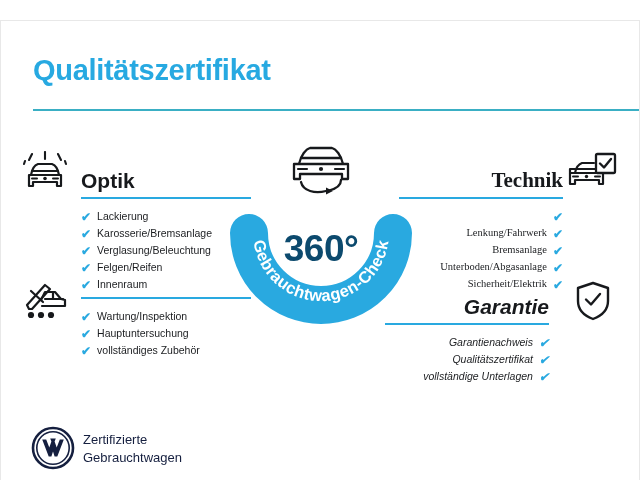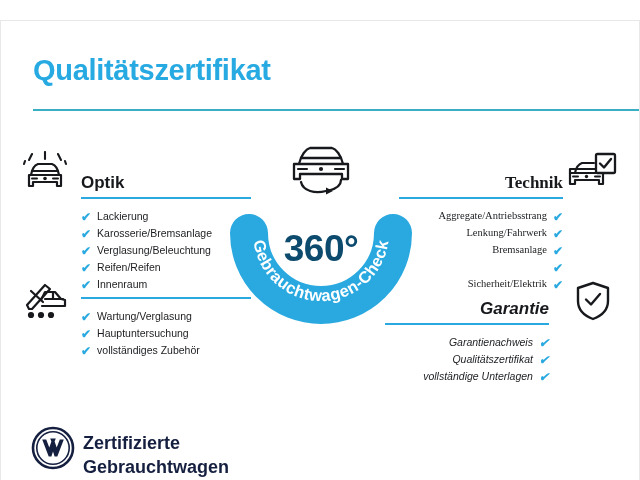--- a/index.html
+++ b/index.html
@@ -45,21 +45,21 @@
   .section {
     position: absolute;
   }
   .sec-head {
     position: relative;
     height: 26px;
   }
   .sec-title {
     position: absolute;
     bottom: 1px;
-    font-size: 17px;
+    font-size: 21px;
     font-weight: bold;
     color: #17191c;
     white-space: nowrap;
   }
   .sec-rule {
     height: 2px;
     background: #29a9e0;
     margin-top: 3px;
   }
   .items {
@@ -136,22 +136,22 @@
   
   #vw-logo {
     position: absolute;
     left: 30px;
     top: 405px;
   }
   #vw-text {
     position: absolute;
     left: 82px;
     top: 410px;
-    font-size: 18px;
-    font-weight: bold;
+    font-size: 13px;
+    font-weight: normal;
     color: #151f3f;
     line-height: 1.35;
     white-space: pre-line;
   }
 </style>
 </head>
 <body>
 
 <div id="page">
 
@@ -271,66 +271,66 @@
       <div class="item">
           <span class="chk">✔</span>
           <span>Karosserie/Bremsanlage</span>
         </div>
       <div class="item">
           <span class="chk">✔</span>
           <span>Verglasung/Beleuchtung</span>
         </div>
       <div class="item">
           <span class="chk">✔</span>
-          <span>Reifen/Reifen</span>
+          <span>Felgen/Reifen</span>
         </div>
       <div class="item">
           <span class="chk">✔</span>
           <span>Innenraum</span>
         </div>
     </div>
   </div>
 
   <div class="section left" id="sec-wartung">
     <div class="sec-rule"></div>
     <div class="items">
       <div class="item">
           <span class="chk">✔</span>
-          <span>Wartung/Verglasung</span>
+          <span>Wartung/Inspektion</span>
         </div>
       <div class="item">
           <span class="chk">✔</span>
           <span>Hauptuntersuchung</span>
         </div>
       <div class="item">
           <span class="chk">✔</span>
           <span>vollständiges Zubehör</span>
         </div>
     </div>
   </div>
 
   <div class="section right" id="sec-technik">
     <div class="sec-head">
       <div class="sec-title">Technik</div>
     </div>
     <div class="sec-rule"></div>
     <div class="items">
       <div class="item">
-          <span>Aggregate/Antriebsstrang</span>
           <span class="chk">✔</span>
         </div>
       <div class="item">
           <span>Lenkung/Fahrwerk</span>
           <span class="chk">✔</span>
         </div>
       <div class="item">
           <span>Bremsanlage</span>
           <span class="chk">✔</span>
         </div>
       <div class="item">
+          <span>Unterboden/Abgasanlage</span>
           <span class="chk">✔</span>
         </div>
       <div class="item">
           <span>Sicherheit/Elektrik</span>
           <span class="chk">✔</span>
         </div>
     </div>
   </div>
 
   <div class="section right" id="sec-garantie">

